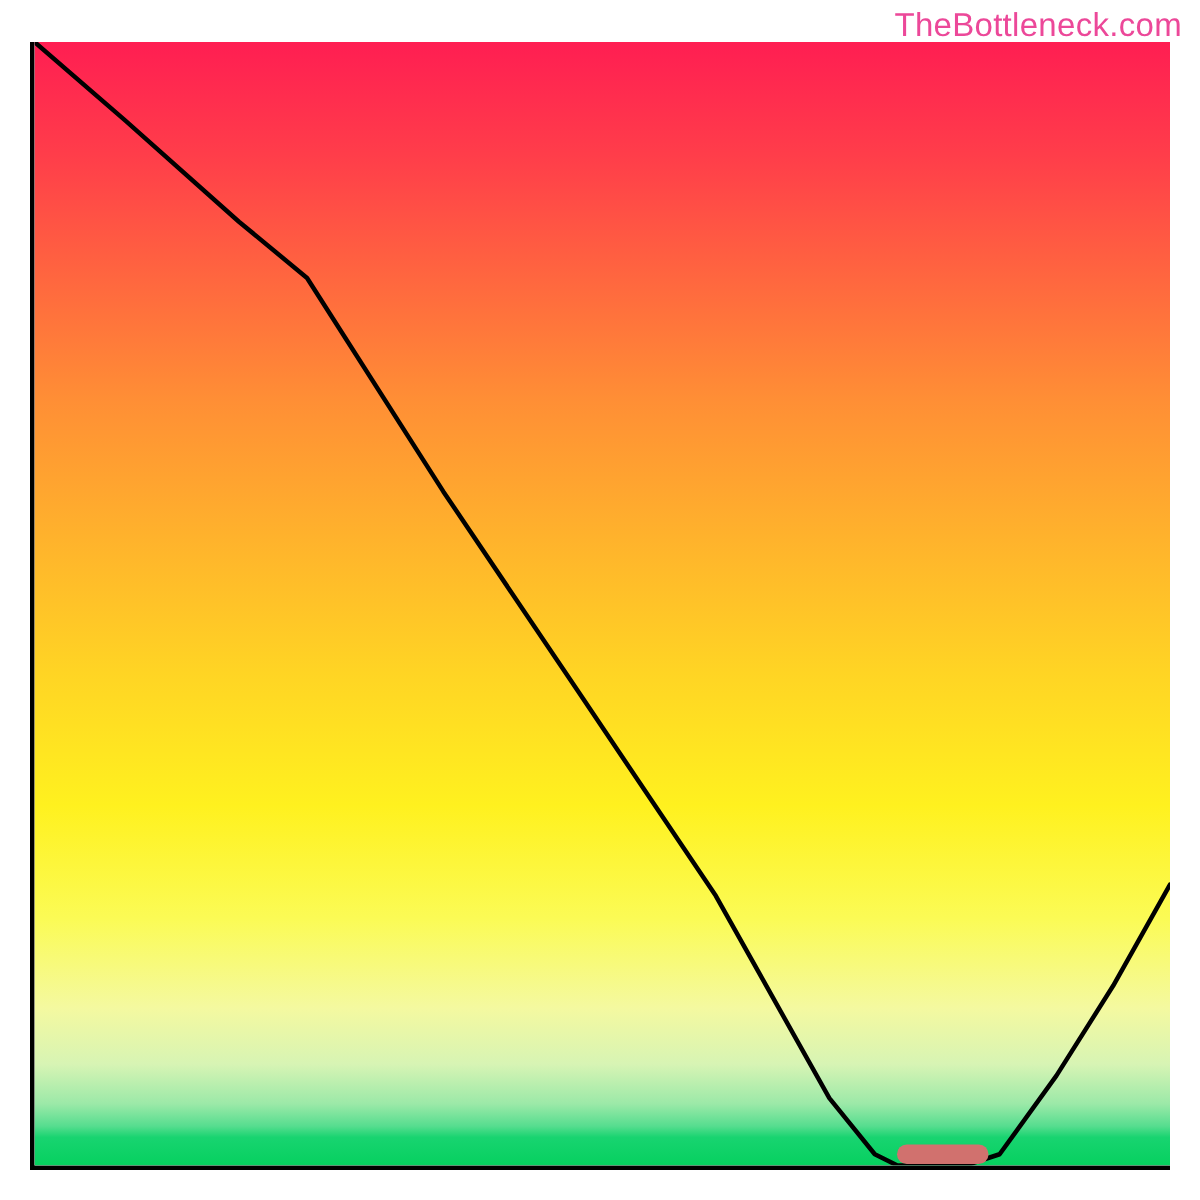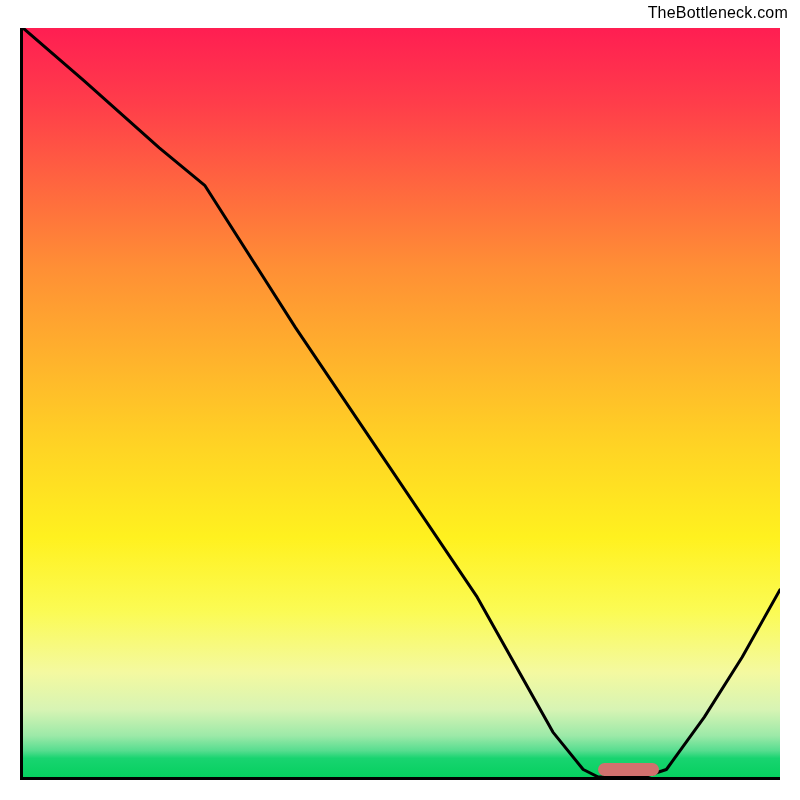--- a/index.html
+++ b/index.html
@@ -13,22 +13,22 @@
   }
   .container {
     position: relative;
     width: 800px;
     height: 800px;
   }
   .watermark {
     position: absolute;
     top: 4px;
     right: 12px;
-    color: #000000;
-    font-size: 16px;
+    color: #ec4899;
+    font-size: 22px;
     font-weight: 500;
     letter-spacing: 0.2px;
     z-index: 4;
   }
   .plot-outer {
     position: absolute;
     left: 20px;
     top: 28px;
     width: 760px;
     height: 752px;

